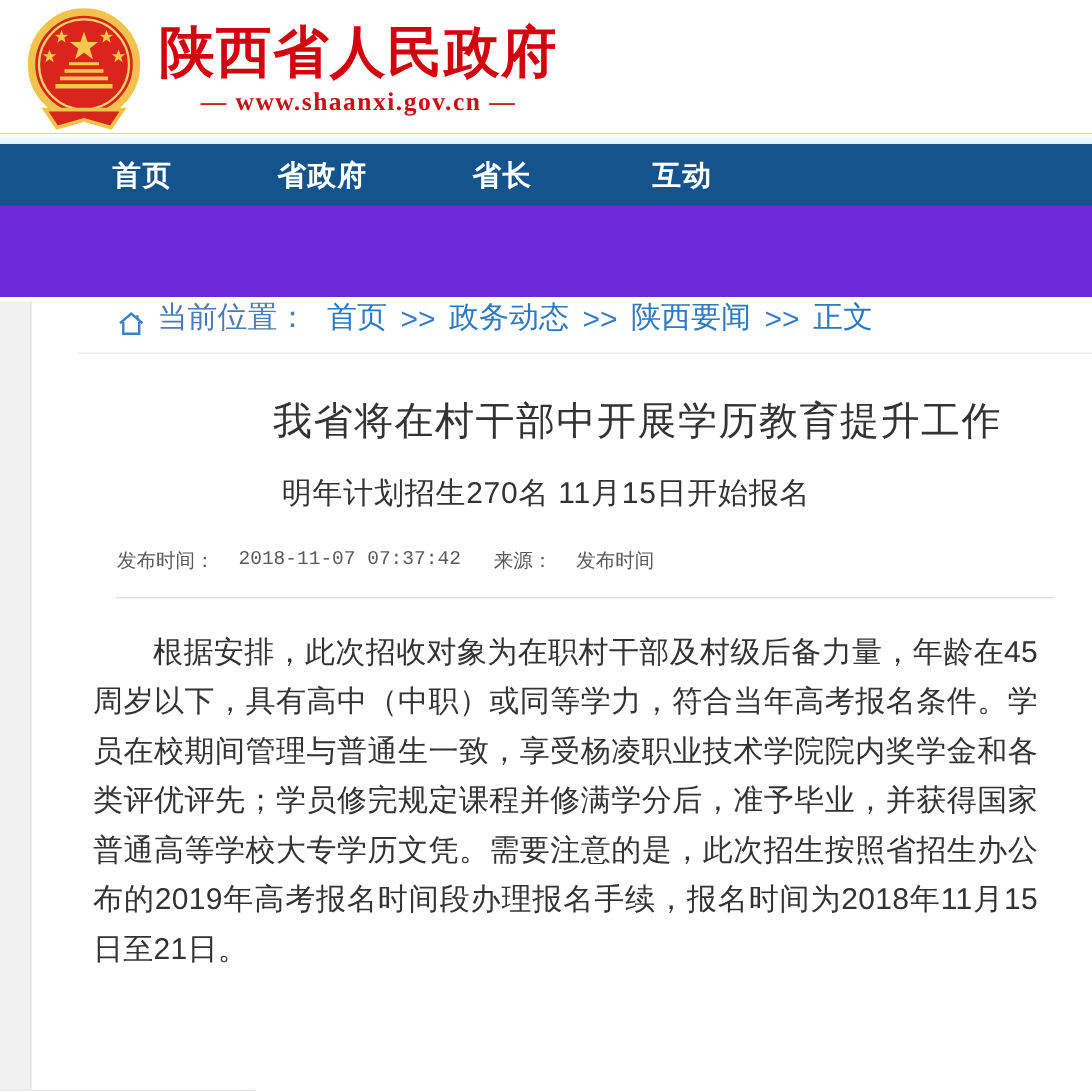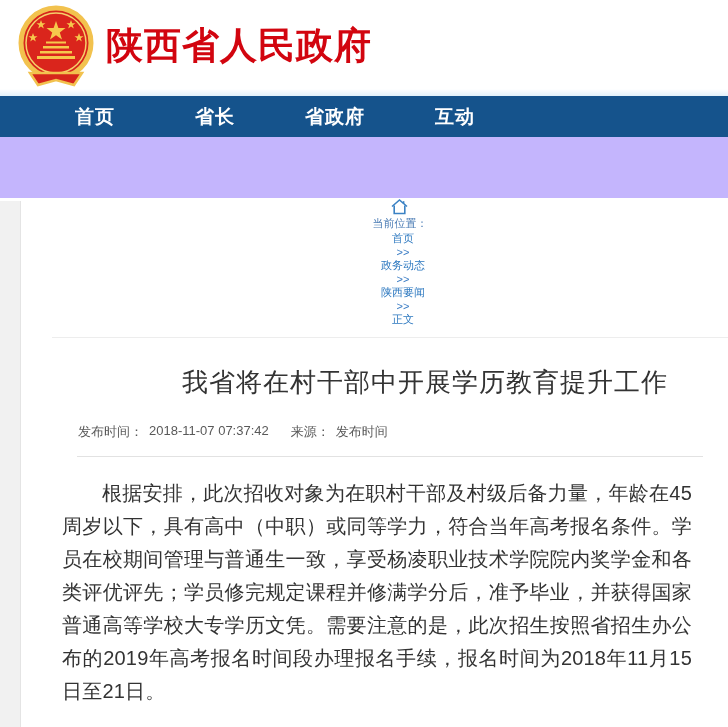--- a/index.html
+++ b/index.html
@@ -1,18 +1,18 @@
 <!DOCTYPE html>
 <html><head>
 <meta charset="utf-8">
 <style>
   * { margin:0; padding:0; box-sizing:border-box; }
   html,body { background:#ffffff; }
   body { font-family:"Liberation Sans","DejaVu Sans",sans-serif; }
-  .page { width:728px; height:727px; background:#c4b5fd; overflow:hidden; position:relative; }
+  .page { width:728px; height:727px; background:#6d28d9; overflow:hidden; position:relative; }
 
   
   .header { height:89px; background:#ffffff; position:relative; }
   .logo-link { position:absolute; left:16px; top:5px; display:flex; align-items:center; cursor:pointer; }
   .emblem { width:80px; height:82px; }
   .brand { margin-left:10px; }
   .site-name { color:#d2050f; font-size:37px; font-weight:bold; letter-spacing:1px; line-height:42px; }
   .site-url  { color:#c81016; font-size:17px; font-weight:bold; text-align:center;
                font-family:"Liberation Serif","DejaVu Serif",serif; margin-top:2px; letter-spacing:1px; }
   .header-band { height:7px; background:linear-gradient(#ffffff,#e2f1fa); }
@@ -21,35 +21,35 @@
   .nav { height:41px; background:#15538c; overflow:hidden; }
   .nav-inner { width:760px; display:flex; padding-left:35px; height:100%; }
   .nav-item { width:120px; height:100%; display:flex; align-items:center; justify-content:center;
               color:#ffffff; font-size:19px; font-weight:bold; cursor:pointer; letter-spacing:1px; }
 
   
   .content { position:relative; height:590px; background:#ffffff; }
   .left-strip { position:absolute; left:0; top:3px; bottom:0; width:21px;
                 background:#f1f1f1; border-right:1px solid #e4e4e4; }
 
-  .breadcrumb { margin:61px 0 0 78px; display:flex; align-items:center; font-size:11px; color:#3a7cc4;flex-direction:column; }
+  .breadcrumb { margin:61px 0 0 78px; display:flex; align-items:flex-end; font-size:20px; color:#3a7cc4; }
   .home-icon { width:19px; height:18px; margin-right:8px; }
   .bc-label { color:#4a7bb4; margin-right:6px; }
   .bc-link { color:#2e79c0; margin:0 7px; cursor:pointer; }
   .bc-sep { color:#3a7cc4; margin:0 2px; }
 
   .divider-1 { margin-left:52px; border-top:1px solid #ededed; margin-top:10px; }
 
   .article-title { text-align:right; color:#333333; font-size:26px; font-weight:400;
                    margin-top:27px; padding:0 60px; letter-spacing:1px; }
   .article-subtitle { text-align:center; color:#333333; font-size:20px; font-weight:400;
                       margin-top:17px; letter-spacing:0.5px; }
 
   .meta { margin:23px 0 0 78px; font-size:13px; color:#595959; display:flex; }
-  .meta .val { margin-left:6px; }
+  .meta .val { margin-left:16px;font-family:Liberation Mono, monospace; }
   .meta .src-label { margin-left:22px; }
 
   .divider-2 { margin:15px 25px 0 77px; border-top:1px solid #e2e2e2; }
 
   .body-text { margin:20px 36px 0 62px; color:#333333; font-size:20px; line-height:33px;
                text-align:justify; }
   .body-text p { text-indent:2em; margin-top:17px; letter-spacing:0.2px; }
   .body-text p:first-child { margin-top:0; }
 </style>
 </head>
@@ -68,30 +68,31 @@
         <polygon points="17,28 18.2,31.2 21.5,31.2 18.8,33.2 19.8,36.5 17,34.5 14.2,36.5 15.2,33.2 12.5,31.2 15.8,31.2" fill="#f6c84c"></polygon>
         <polygon points="63,28 64.2,31.2 67.5,31.2 64.8,33.2 65.8,36.5 63,34.5 60.2,36.5 61.2,33.2 58.5,31.2 61.8,31.2" fill="#f6c84c"></polygon>
         <rect x="27" y="41" width="26" height="2.5" fill="#f6c84c"></rect>
         <rect x="24" y="46" width="32" height="2.5" fill="#f6c84c"></rect>
         <rect x="21" y="51" width="38" height="3" fill="#f6c84c"></rect>
         <rect x="30" y="36.5" width="20" height="2" fill="#f6c84c"></rect>
         <polygon points="14,68 66,68 58,80 40,75 22,80" fill="#d6251c" stroke="#f2c24e" stroke-width="2.5"></polygon>
       </svg>
       <div class="brand">
         <div class="site-name">陕西省人民政府</div>
+        <div class="site-url">— www.shaanxi.gov.cn —</div>
       </div>
     </div>
   </div>
   <div class="header-band"></div>
 
   <div class="nav">
     <div class="nav-inner">
       <div class="nav-item">首页</div>
+      <div class="nav-item">省政府</div>
       <div class="nav-item">省长</div>
-      <div class="nav-item">省政府</div>
       <div class="nav-item">互动</div>
     </div>
   </div>
 
   <div class="content">
     <div class="left-strip"></div>
 
     <div class="breadcrumb">
       <svg class="home-icon" viewBox="0 0 19 18" fill="none" stroke="#3b82c4" stroke-width="1.6">
         <path d="M2 8.5 L9.5 2 L17 8.5"></path>
@@ -104,20 +105,21 @@
       <span class="bc-link">政务动态</span>
       <span class="bc-sep">&gt;&gt;</span>
       <span class="bc-link">陕西要闻</span>
       <span class="bc-sep">&gt;&gt;</span>
       <span class="bc-link">正文</span>
     </div>
 
     <div class="divider-1"></div>
 
     <h1 class="article-title">我省将在村干部中开展学历教育提升工作</h1>
+    <h2 class="article-subtitle">明年计划招生270名 11月15日开始报名</h2>
 
     <div class="meta">
       <span>发布时间：</span>
       <span class="val">2018-11-07 07:37:42</span>
       <span class="src-label">来源：</span>
       <span class="val">发布时间</span>
     </div>
 
     <div class="divider-2"></div>
 

